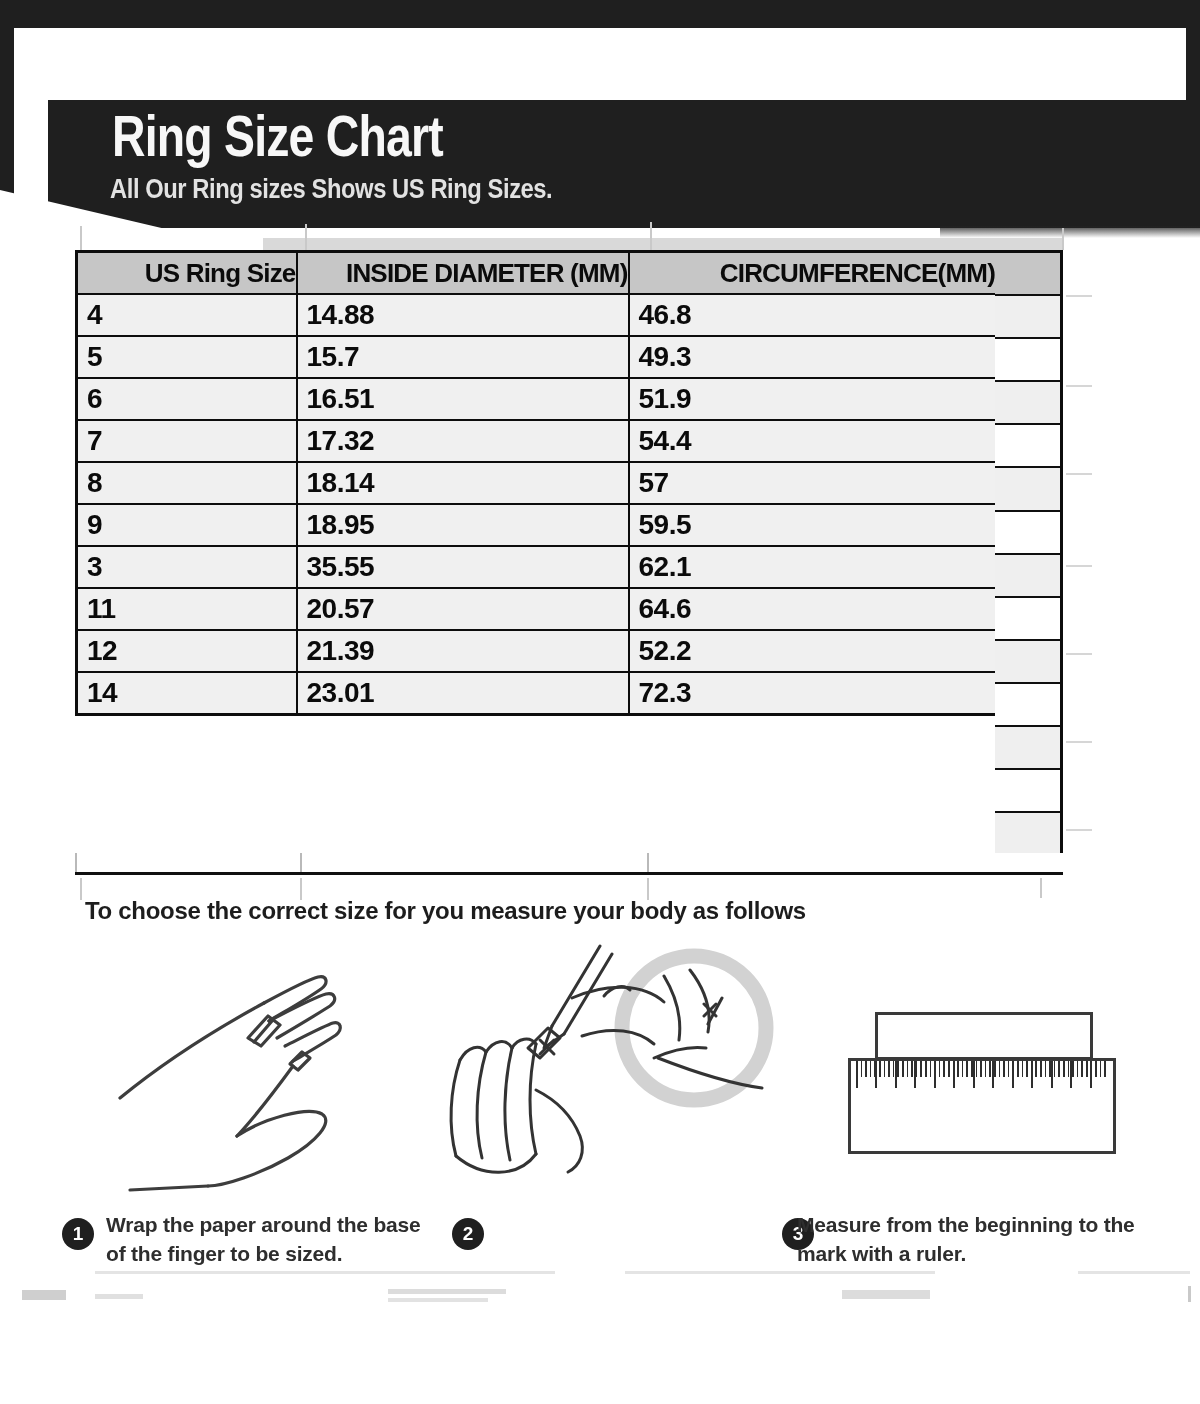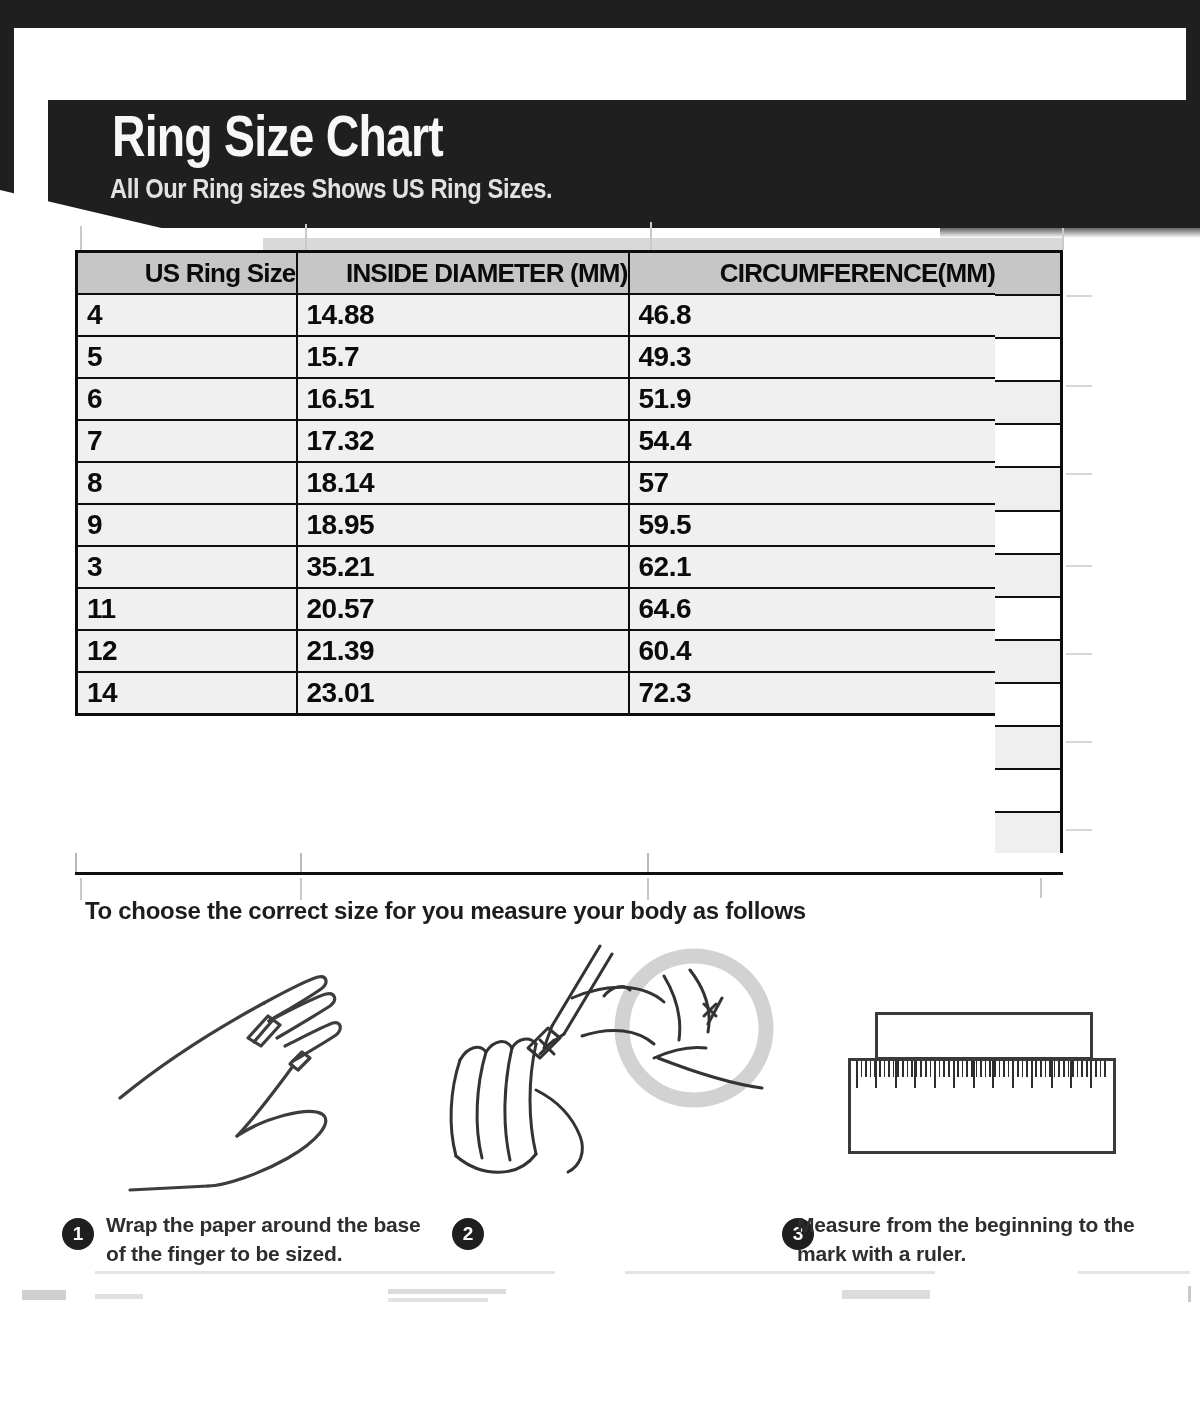--- a/index.html
+++ b/index.html
@@ -162,32 +162,32 @@
             <td>18.14</td>
             <td>57</td>
           </tr>
           <tr>
             <td>9</td>
             <td>18.95</td>
             <td>59.5</td>
           </tr>
           <tr>
             <td>3</td>
-            <td>35.21</td>
+            <td>35.55</td>
             <td>62.1</td>
           </tr>
           <tr>
             <td>11</td>
             <td>20.57</td>
             <td>64.6</td>
           </tr>
           <tr>
             <td>12</td>
             <td>21.39</td>
-            <td>60.4</td>
+            <td>52.2</td>
           </tr>
           <tr>
             <td>14</td>
             <td>23.01</td>
             <td>72.3</td>
           </tr>
         </tbody>
     </table>
   </div>
   <div class="extra-col" id="extra-col">

